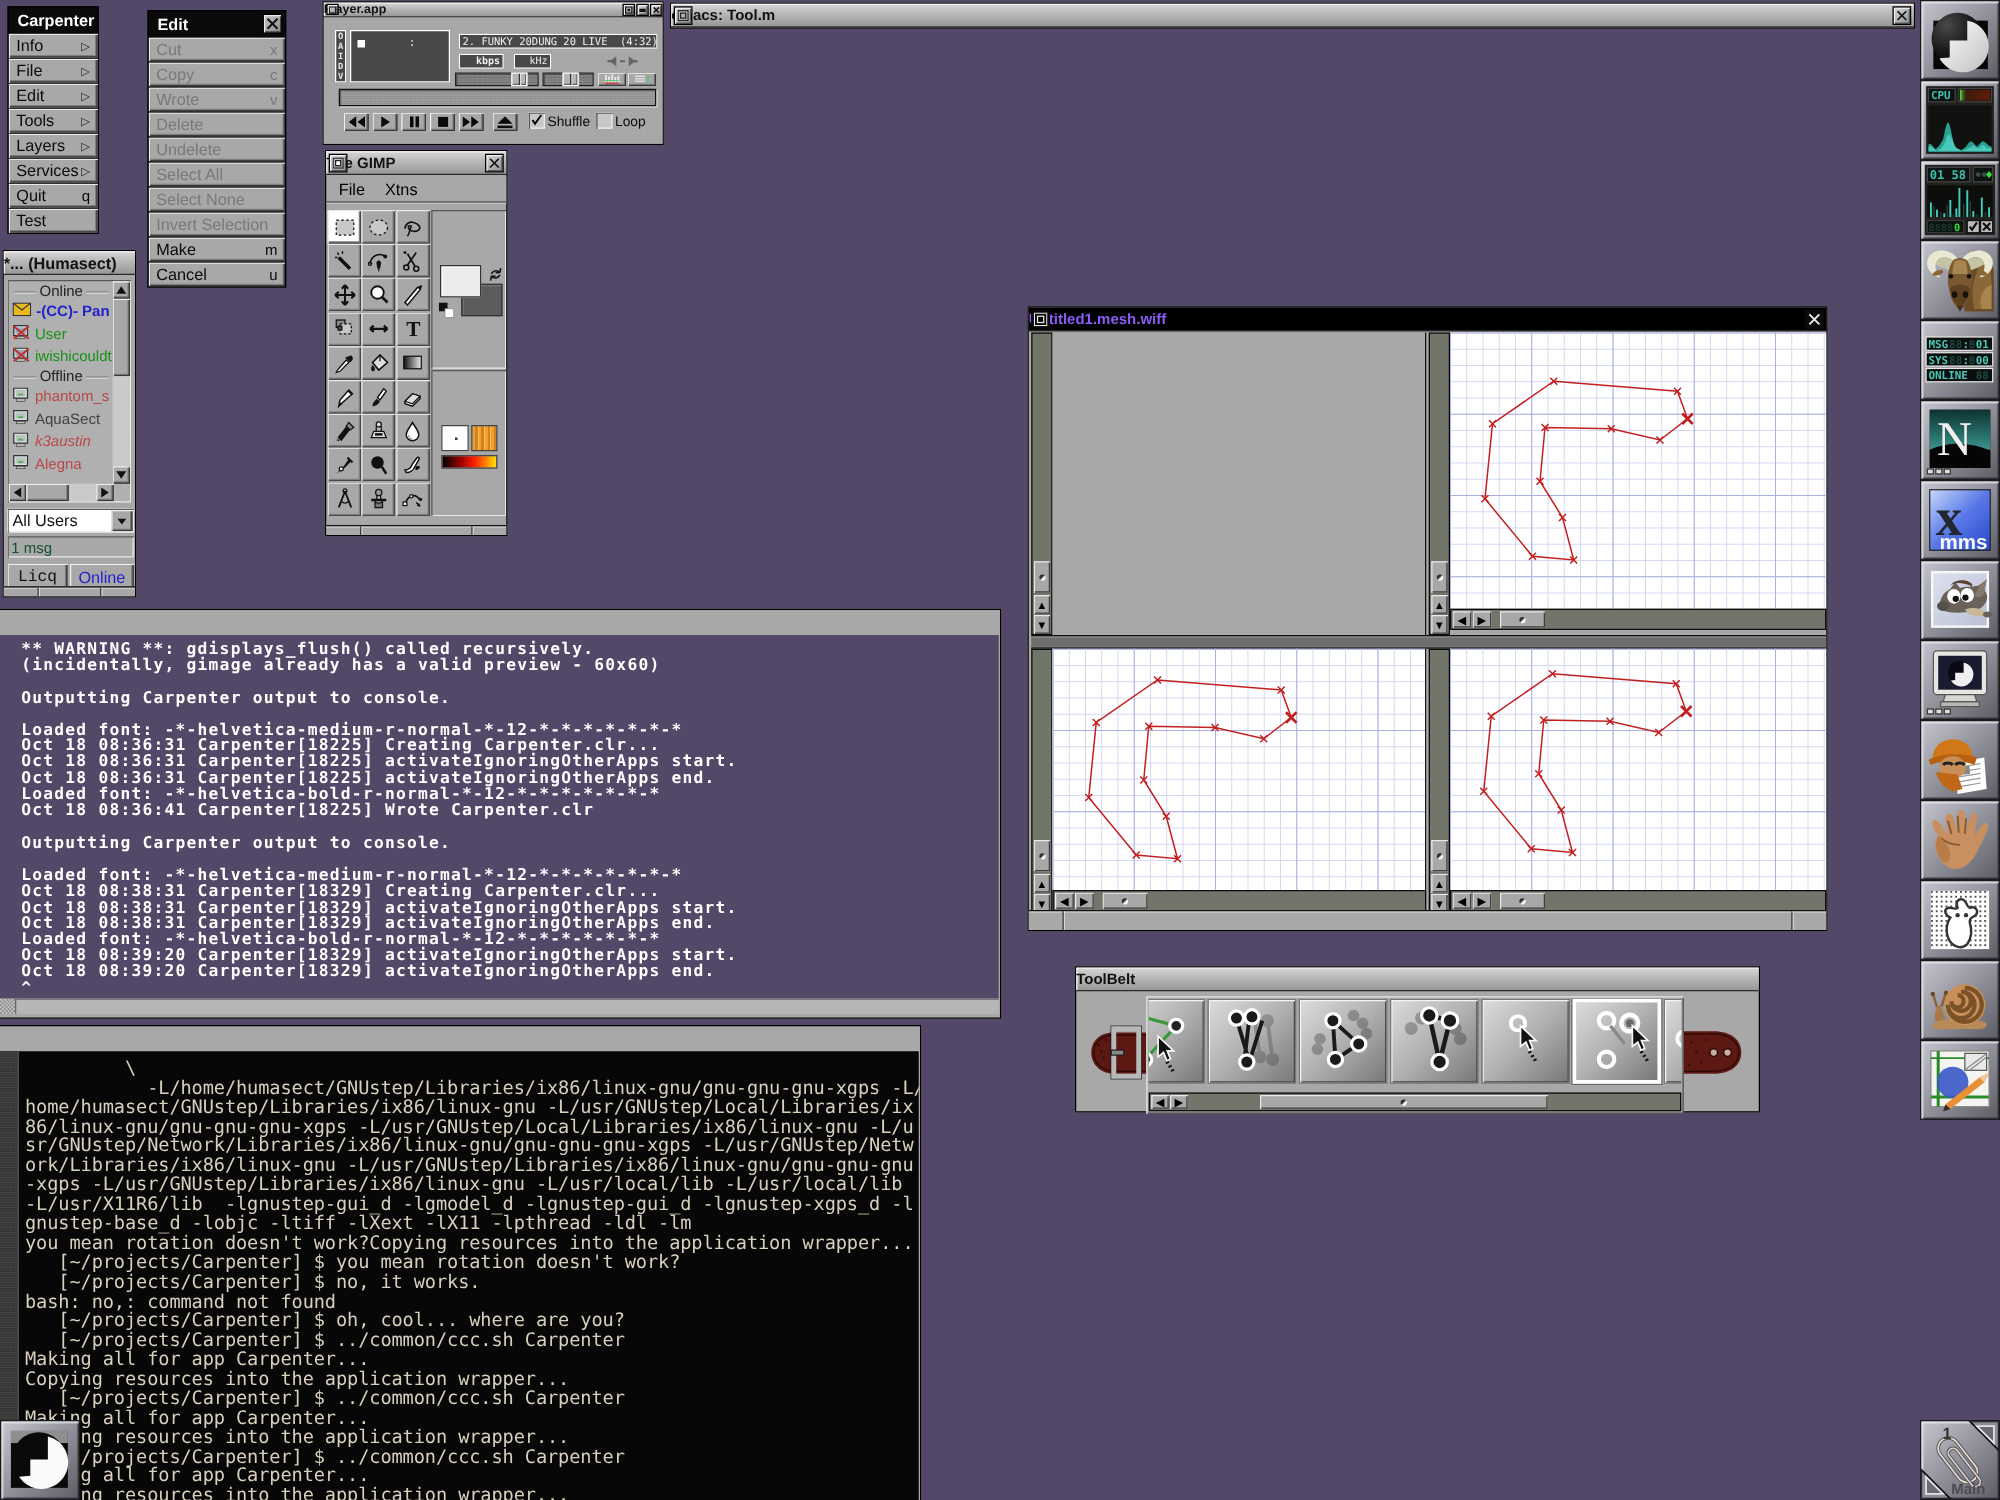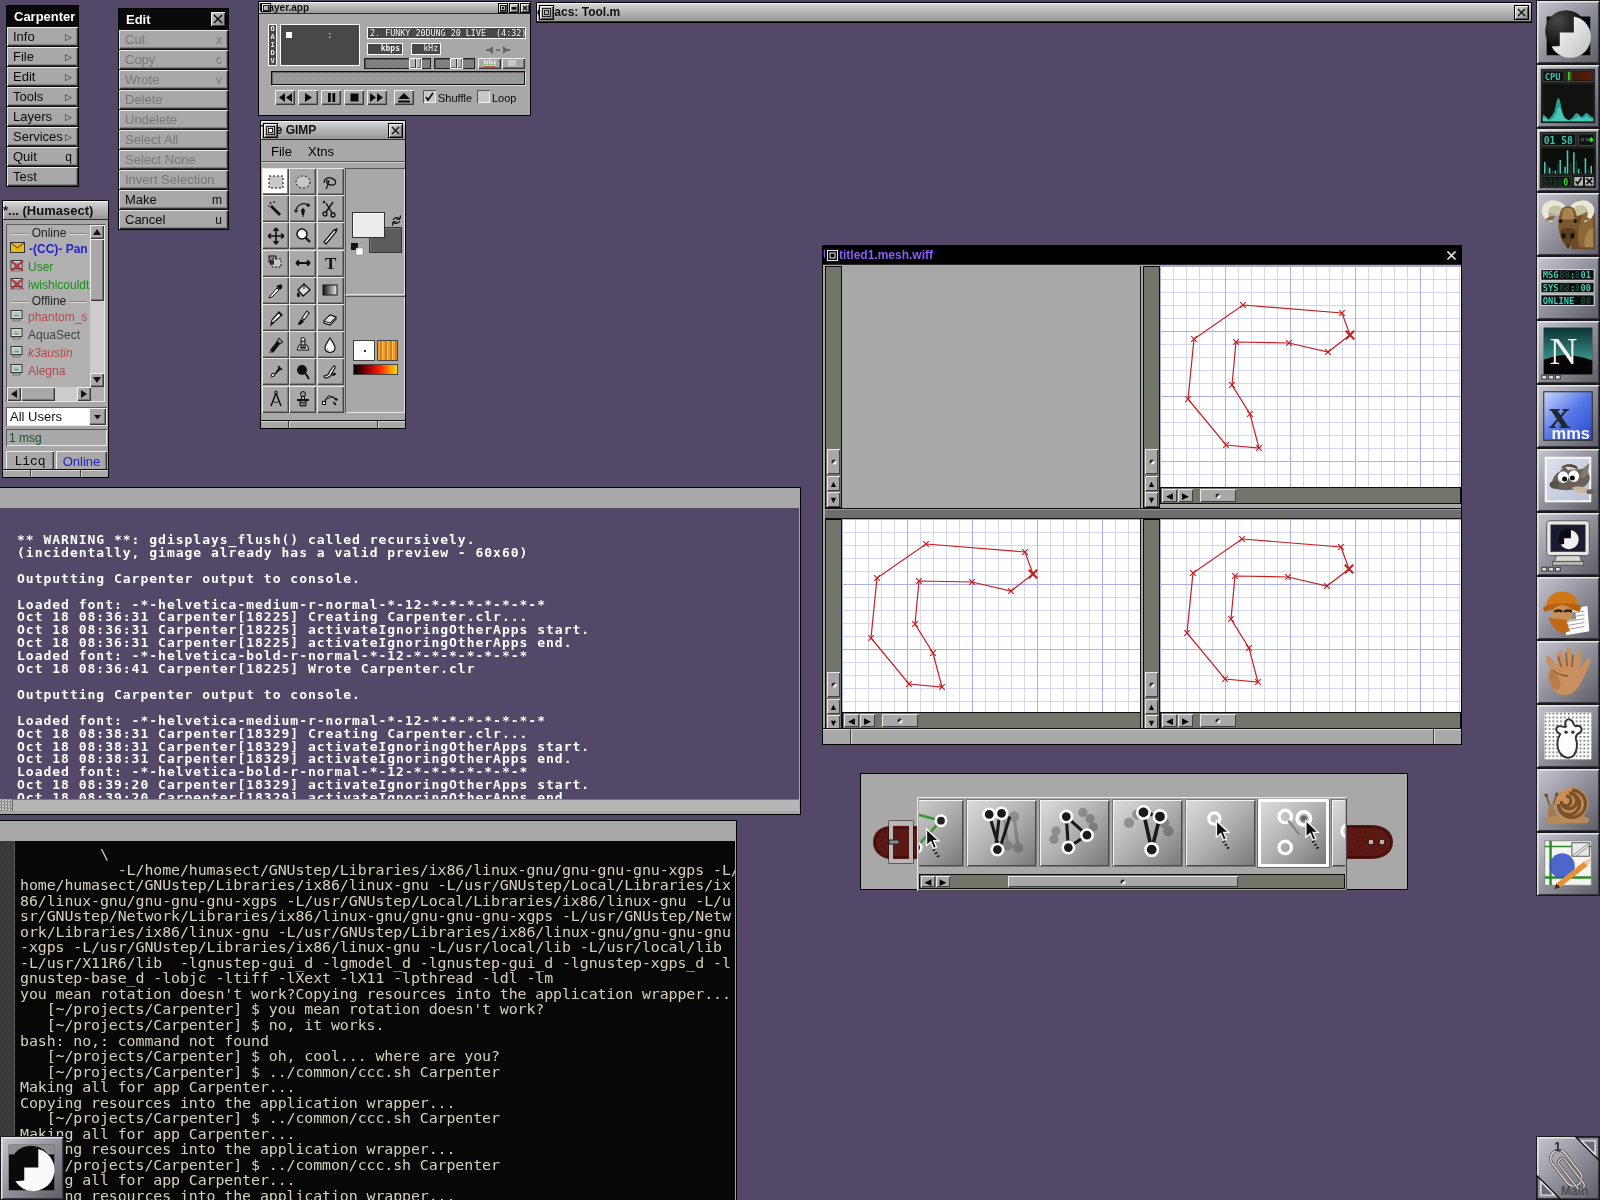--- a/index.html
+++ b/index.html
@@ -66,21 +66,21 @@
 .tpbtn{width:20px;height:15px;display:flex;align-items:center;justify-content:center;}
 
 .gtool{width:27px;height:27px;background:#a8a8a8;box-shadow:inset 1px 1px 0 #e9e9e9,inset -1px -1px 0 #454545,inset -2px -2px 0 #7e7e7e;
   display:flex;align-items:center;justify-content:center;}
 .gtool.active{background:#fff;}
 
 .licq-item{display:flex;align-items:center;height:18px;font-size:12px;gap:4px;padding-left:2px;}
 .licq-sep{display:flex;align-items:center;height:14px;color:#222;font-size:12px;}
 .licq-sep:before,.licq-sep:after{content:"";height:1px;background:#888;box-shadow:0 1px 0 #ddd;flex:1 1 auto;margin:0 3px;}
 
-#xconsole-lines{color:#fff;font-weight:bold;font-size:13px;line-height:12.9px;letter-spacing:0.99px;margin-top:20px;}
+#xconsole-lines{color:#fff;font-weight:bold;font-size:13px;line-height:12.9px;letter-spacing:0.99px;}
 #terminal-lines{color:#d8d0bd;font-size:14.9px;line-height:15.55px;letter-spacing:-0.08px;}
 
 .belt-tile{position:absolute;top:0;width:71px;height:68px;background:linear-gradient(135deg,#dcdcdc 0%,#b0b0b0 50%,#787878 100%);
   box-shadow:inset 1px 1px 0 #f4f4f4,inset -1px -1px 0 #4a4a4a;border:1px solid #777;}
 .belt-tile.selected{border:3px solid #fff;box-shadow:0 0 0 1px #666;}
 
 .gridview{position:absolute;background-color:#fff;
   background-image:
     linear-gradient(#aab0e4 1px,transparent 1px),linear-gradient(90deg,#aab0e4 1px,transparent 1px),
     linear-gradient(#d4d7f3 1px,transparent 1px),linear-gradient(90deg,#d4d7f3 1px,transparent 1px);
@@ -817,20 +817,23 @@
     <div class="arr" style="left:1px;">◀</div>
     <div class="arr" style="left:17px;">▶</div>
     <div class="knob" style="left:39px;width:36px;">
         <i class="dimple"></i>
       </div>
   </div>
   <div class="rbar" style="height:16px;"></div>
 </div>
 
 <div class="win" id="win-toolbelt" style="left:860px;top:773px;width:548px;height:117px;">
+  <div class="tbar">
+    <span class="ttext">ToolBelt</span>
+  </div>
 
   <div class="abs" style="left:8px;top:44px;width:50px;height:48px;">
     <svg width="50" height="48" viewBox="0 0 50 48">
       <path d="M22 8 C12 8 4 14 4 24 C4 34 12 41 22 41 L50 41 L50 8 Z" fill="#5c1812"></path>
       <path d="M22 10 C14 10 6 15 6 24 C6 33 14 39 22 39 L50 39 L50 10 Z" fill="none" stroke="#2a0a06" stroke-width="1"></path>
       <rect x="20" y="3" width="24" height="42" fill="none" stroke="#0c0c0c" stroke-width="1"></rect>
       <rect x="22" y="5" width="20" height="38" fill="none" stroke="#b8b8b8" stroke-width="4"></rect>
       <path d="M20 22 L30 22 L30 26 L20 26 Z" fill="#8a8a8a" stroke="#222" stroke-width="1"></path>
       <g fill="#1c0806" opacity="0.6">
           <circle cx="10" cy="18" r="1"></circle>

